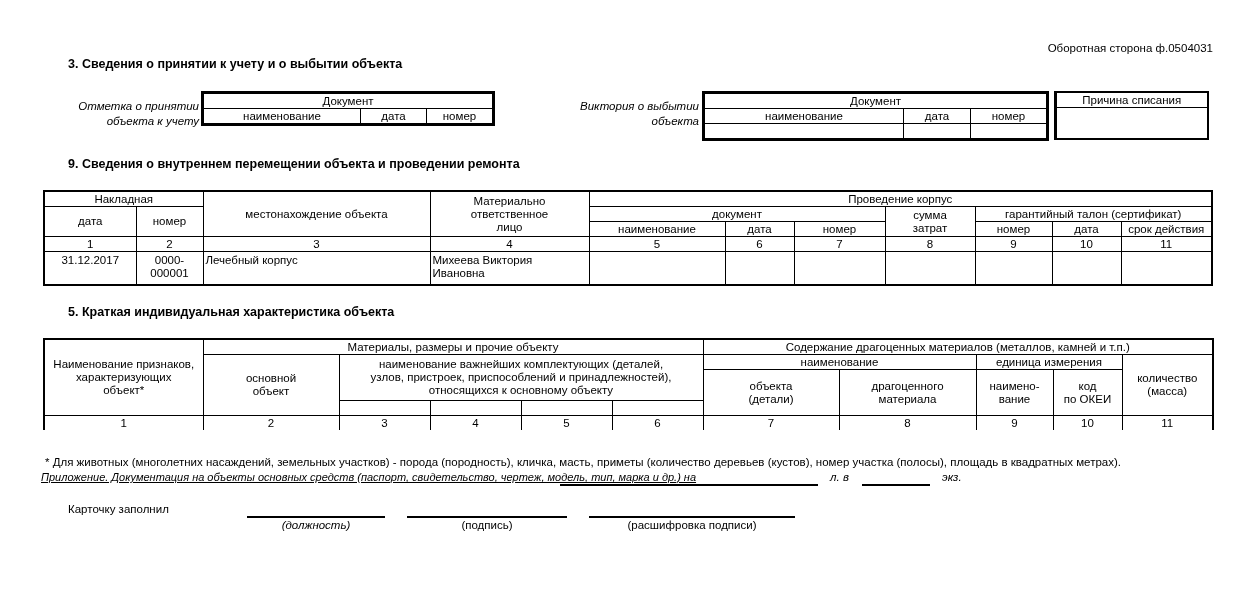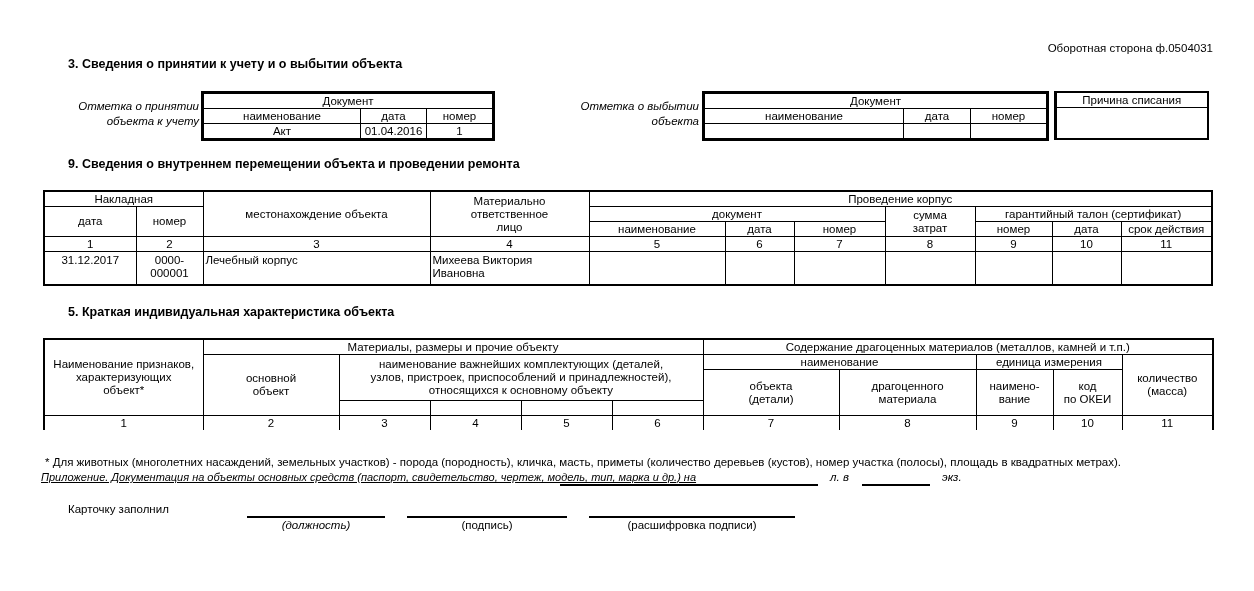--- a/index.html
+++ b/index.html
@@ -58,30 +58,25 @@
     </colgroup>
   <tbody>
       <tr>
         <td colspan="3">Документ</td>
       </tr>
   <tr>
     <td>наименование</td>
     <td>дата</td>
     <td>номер</td>
   </tr>
-  <tr>
-    <td>Акт</td>
-    <td>01.04.2016</td>
-    <td>1</td>
-  </tr>
 </tbody>
   </table>
 
 <div class="abs italic-label" style="left:540px; top:99px; width:159px;">
-  <div>Отметка о выбытии</div>
+  <div>Виктория о выбытии</div>
   <div>объекта</div>
 </div>
 
 <table id="t3b">
   <colgroup>
       <col style="width:200px">
       <col style="width:67px">
       <col style="width:77px">
     </colgroup>
   <tbody>

